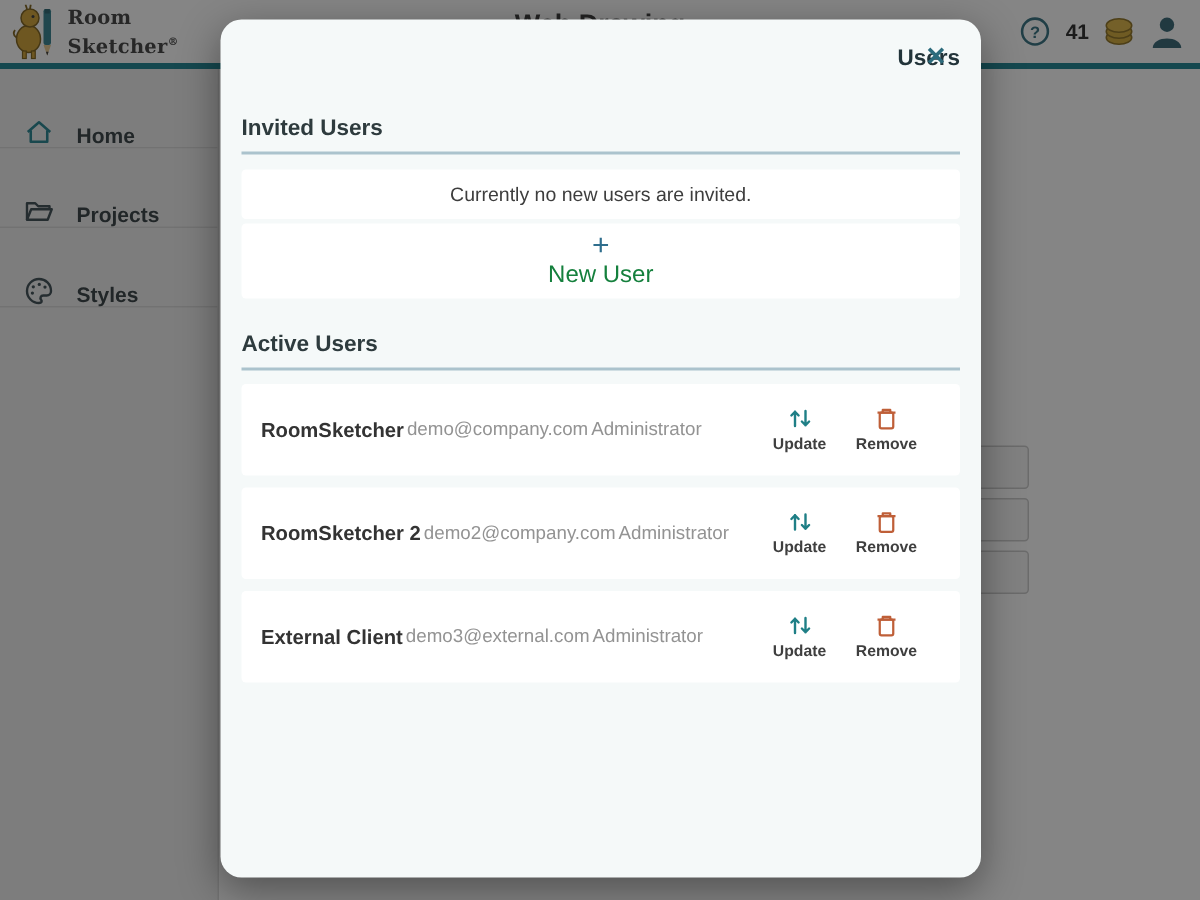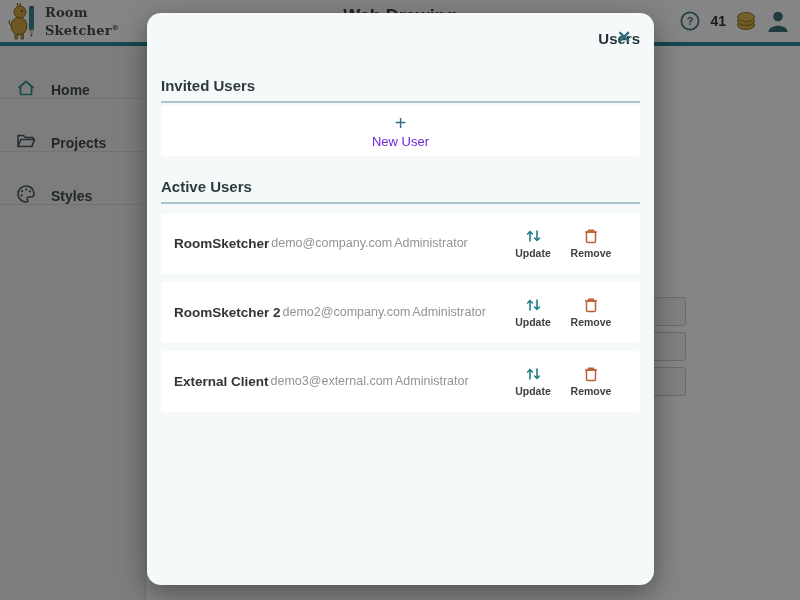--- a/index.html
+++ b/index.html
@@ -45,21 +45,21 @@
   .section-head { margin-top:30px; font-size:15px; font-weight:600; color:#2e3b3e; }
   .section-head.second { margin-top:22px; }
   .rule { height:2px; background:#abc3cd; margin-top:7px; }
 
   .card { background:#fff; border-radius:3px; }
   .card-empty { margin-top:10px; height:33px; display:flex; align-items:center; justify-content:center;
                 font-size:13px; color:#3d3d3d; }
   .card-new { margin-top:3px; height:50px; display:flex; flex-direction:column; align-items:center;
               justify-content:center; cursor:pointer; }
   .plus-glyph { font-size:20px; line-height:18px; color:#2f6e8d; font-weight:400; }
-  .card-new-label { font-size:13px; color:#6d28d9; margin-top:2px; }
+  .card-new-label { font-size:16px; color:#15803d; margin-top:2px; }
 
   .user-rows { margin-top:9px; display:flex; flex-direction:column; gap:8px; }
   .user-row { height:61px; display:flex; align-items:center; padding-left:13px; }
   .user-info { display:flex; flex-direction:row; gap:2px; }
   .user-name { font-size:13.5px; font-weight:700; color:#333; }
   .user-email, .user-role { font-size:12.5px; color:#939393; }
   .row-actions { margin-left:auto; display:flex; gap:8px; padding-right:24px; }
   .action { width:50px; display:flex; flex-direction:column; align-items:center; cursor:pointer; }
   .action-label { font-size:10.5px; color:#3f3f3f; margin-top:3px; font-weight:600; }
 
@@ -159,20 +159,21 @@
 
 <div class="overlay"></div>
 
 <div class="modal">
   <div class="modal-title">Users</div>
   <div class="close-btn">✕</div>
 
   <div class="section-head">Invited Users</div>
   <div class="rule"></div>
 
+  <div class="card card-empty">Currently no new users are invited.</div>
 
   <div class="card card-new">
     <span class="plus-glyph">+</span>
     <span class="card-new-label">New User</span>
   </div>
 
   <div class="section-head second">Active Users</div>
   <div class="rule"></div>
 
   <div class="user-rows">

